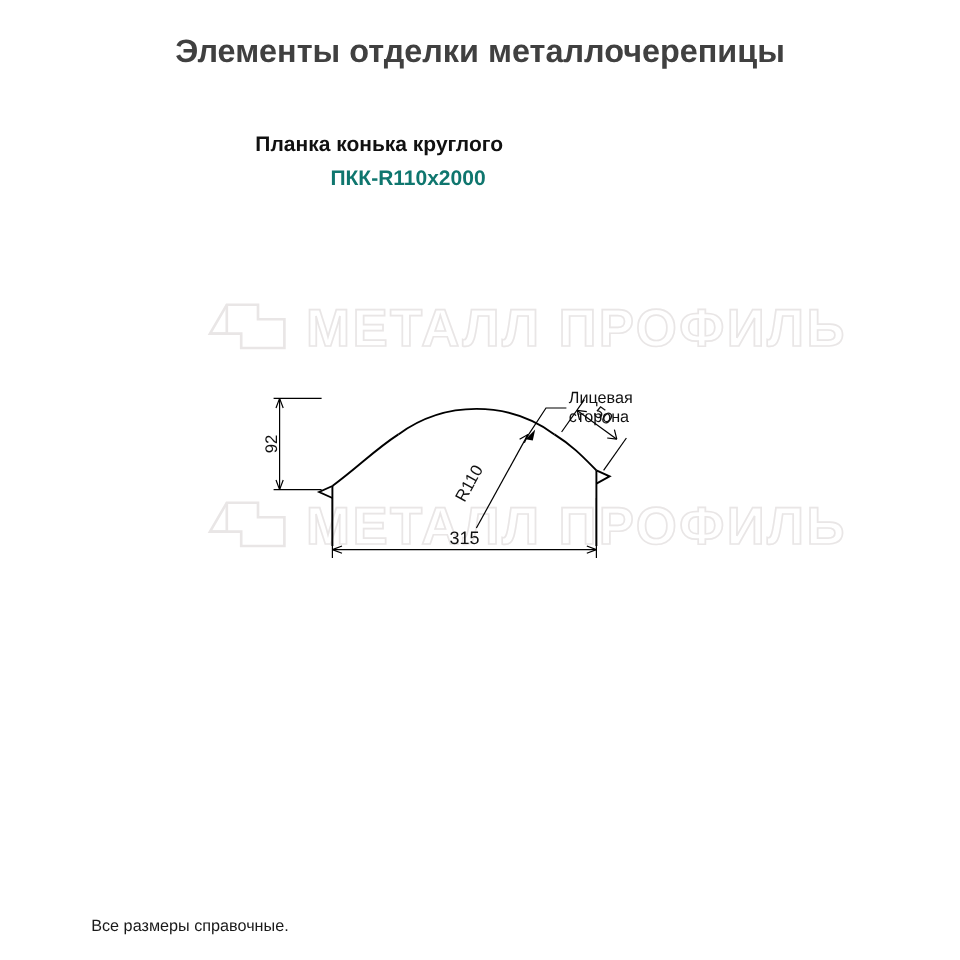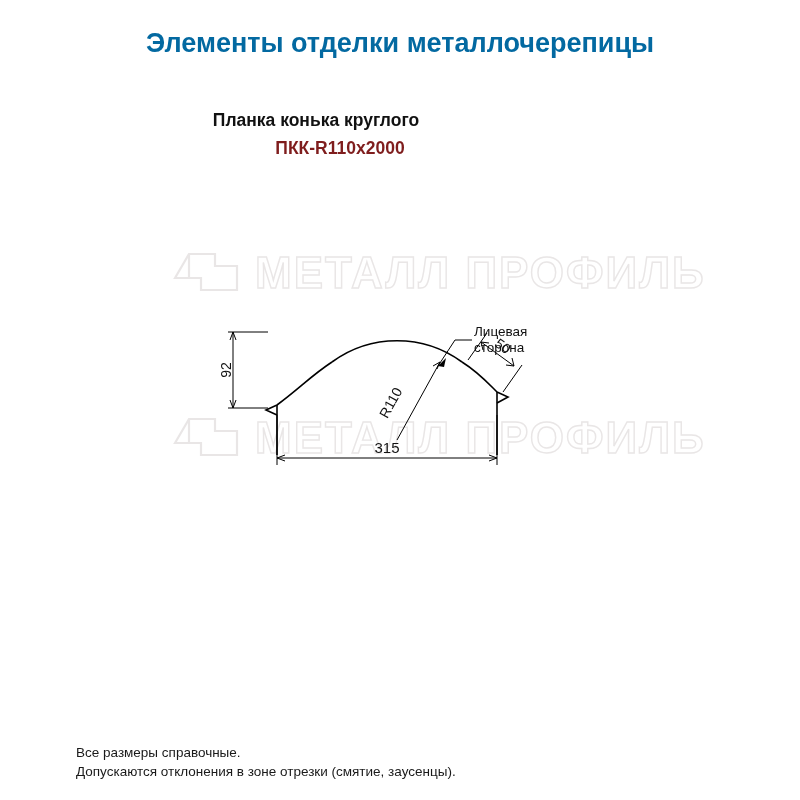--- a/index.html
+++ b/index.html
@@ -20,42 +20,42 @@
     inset: 0;
   }
   .title {
     position: absolute;
     top: 28px;
     left: 0;
     width: 800px;
     text-align: center;
     font-size: 27px;
     font-weight: bold;
-    color: #0369a1;
+    color: #404040;
     letter-spacing: 0px;
   }
   .subtitle {
     position: absolute;
     top: 110px;
     left: 0;
     width: 632px;
     text-align: center;
     font-size: 17.5px;
     font-weight: bold;
     color: #111;
   }
   .code {
     position: absolute;
     top: 138px;
     left: 0;
     width: 680px;
     text-align: center;
     font-size: 17.5px;
     font-weight: bold;
-    color: #7f1d1d;
+    color: #0f766e;
   }
   .drawing {
     position: absolute;
     top: 170px;
     left: 0;
     width: 684px;
     height: 420px;
   }
   .wm-text {
     font-family: "Liberation Sans", sans-serif;
@@ -170,16 +170,15 @@
         <path d="M277,288 L285,285 M277,288 L285,291"></path>
         <path d="M497,288 L489,285 M497,288 L489,291"></path>
       </g>
       <text x="387" y="283" font-size="15" fill="#111" text-anchor="middle">315</text>
 
     </svg>
   </div>
 
   <div class="footer">
     <div>Все размеры справочные.</div>
-    <div>Допускаются отклонения в зоне отрезки (смятие, заусенцы).</div>
   </div>
 
 </div>
 
 </body></html>

